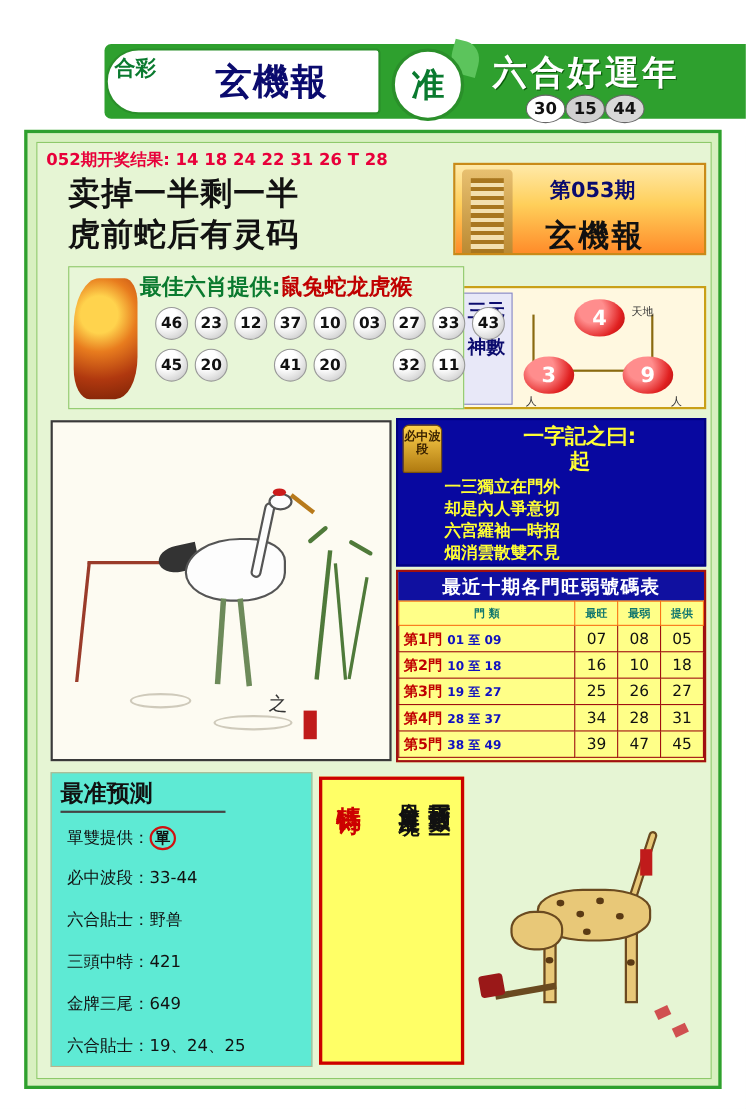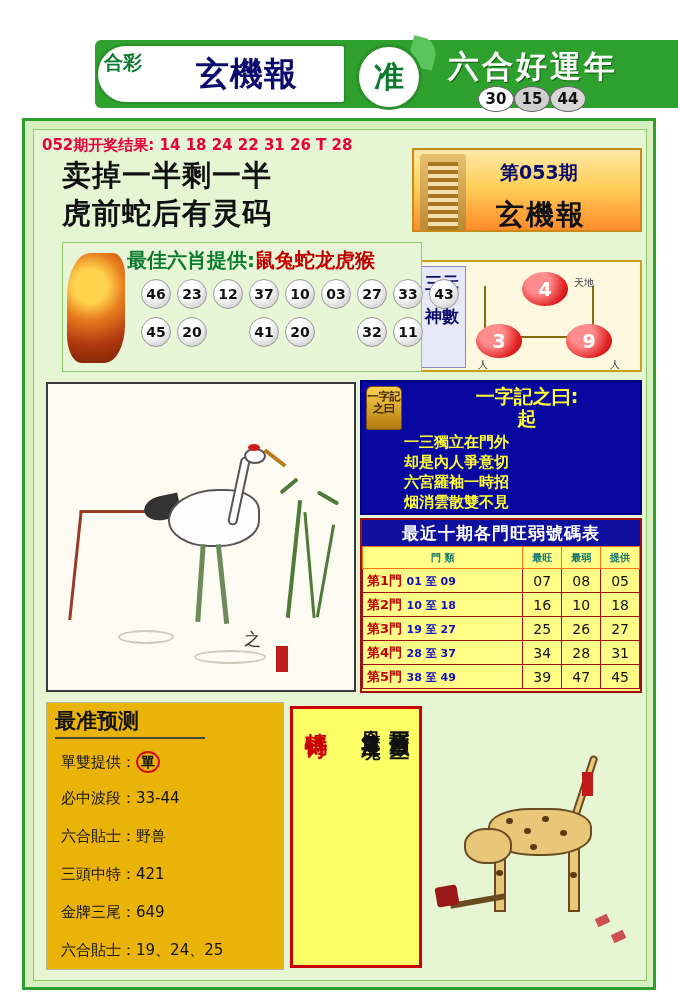--- a/index.html
+++ b/index.html
@@ -308,21 +308,21 @@
     font-size:14px;
   }
   table.t td.m {
     color:#c00000; font-weight:bold; font-size:13px; text-align:left; padding-left:4px;
   }
   table.t td.m .rng { color:#1010c0; font-size:11px; }
 
   
   .pred {
     position:absolute; left:12px; top:572px; width:238px; height:268px;
-    background:#eab308; border:1px solid #b9b48c;
+    background:#5eead4; border:1px solid #b9b48c;
   }
   .pred .ptitle {
     position:absolute; left:8px; top:4px; font-size:21px; font-weight:bold; color:#111;
     border-bottom:2px solid #444; padding-bottom:2px; width:150px;
   }
   .pred .row {
     position:absolute; left:14px; font-size:15px; color:#111;
   }
   .pred .circle {
     display:inline-block; width:24px; height:22px; border:2px solid #d01010;
@@ -469,21 +469,21 @@
         <div class="reed" style="left:230px; top:100px; width:22px; height:4px; transform:rotate(-40deg); border-radius:3px;"></div>
         <div class="reed" style="left:268px; top:112px; width:24px; height:4px; transform:rotate(30deg); border-radius:3px;"></div>
         <div class="stone1"></div>
         <div class="stone2"></div>
         <div class="sig">之</div>
         <div class="stamp"></div>
       </div>
 
       <div class="poem">
         <div class="bell">
-          <div class="txt">一字記之曰</div>
+          <div class="txt">必中波段</div>
         </div>
         <div class="p1">一字記之曰:</div>
         <div class="p2">起</div>
         <div class="lines">
           <div>一三獨立在門外</div>
           <div>却是內人爭意切</div>
           <div>六宮羅袖一時招</div>
           <div>烟消雲散雙不見</div>
         </div>
       </div>

